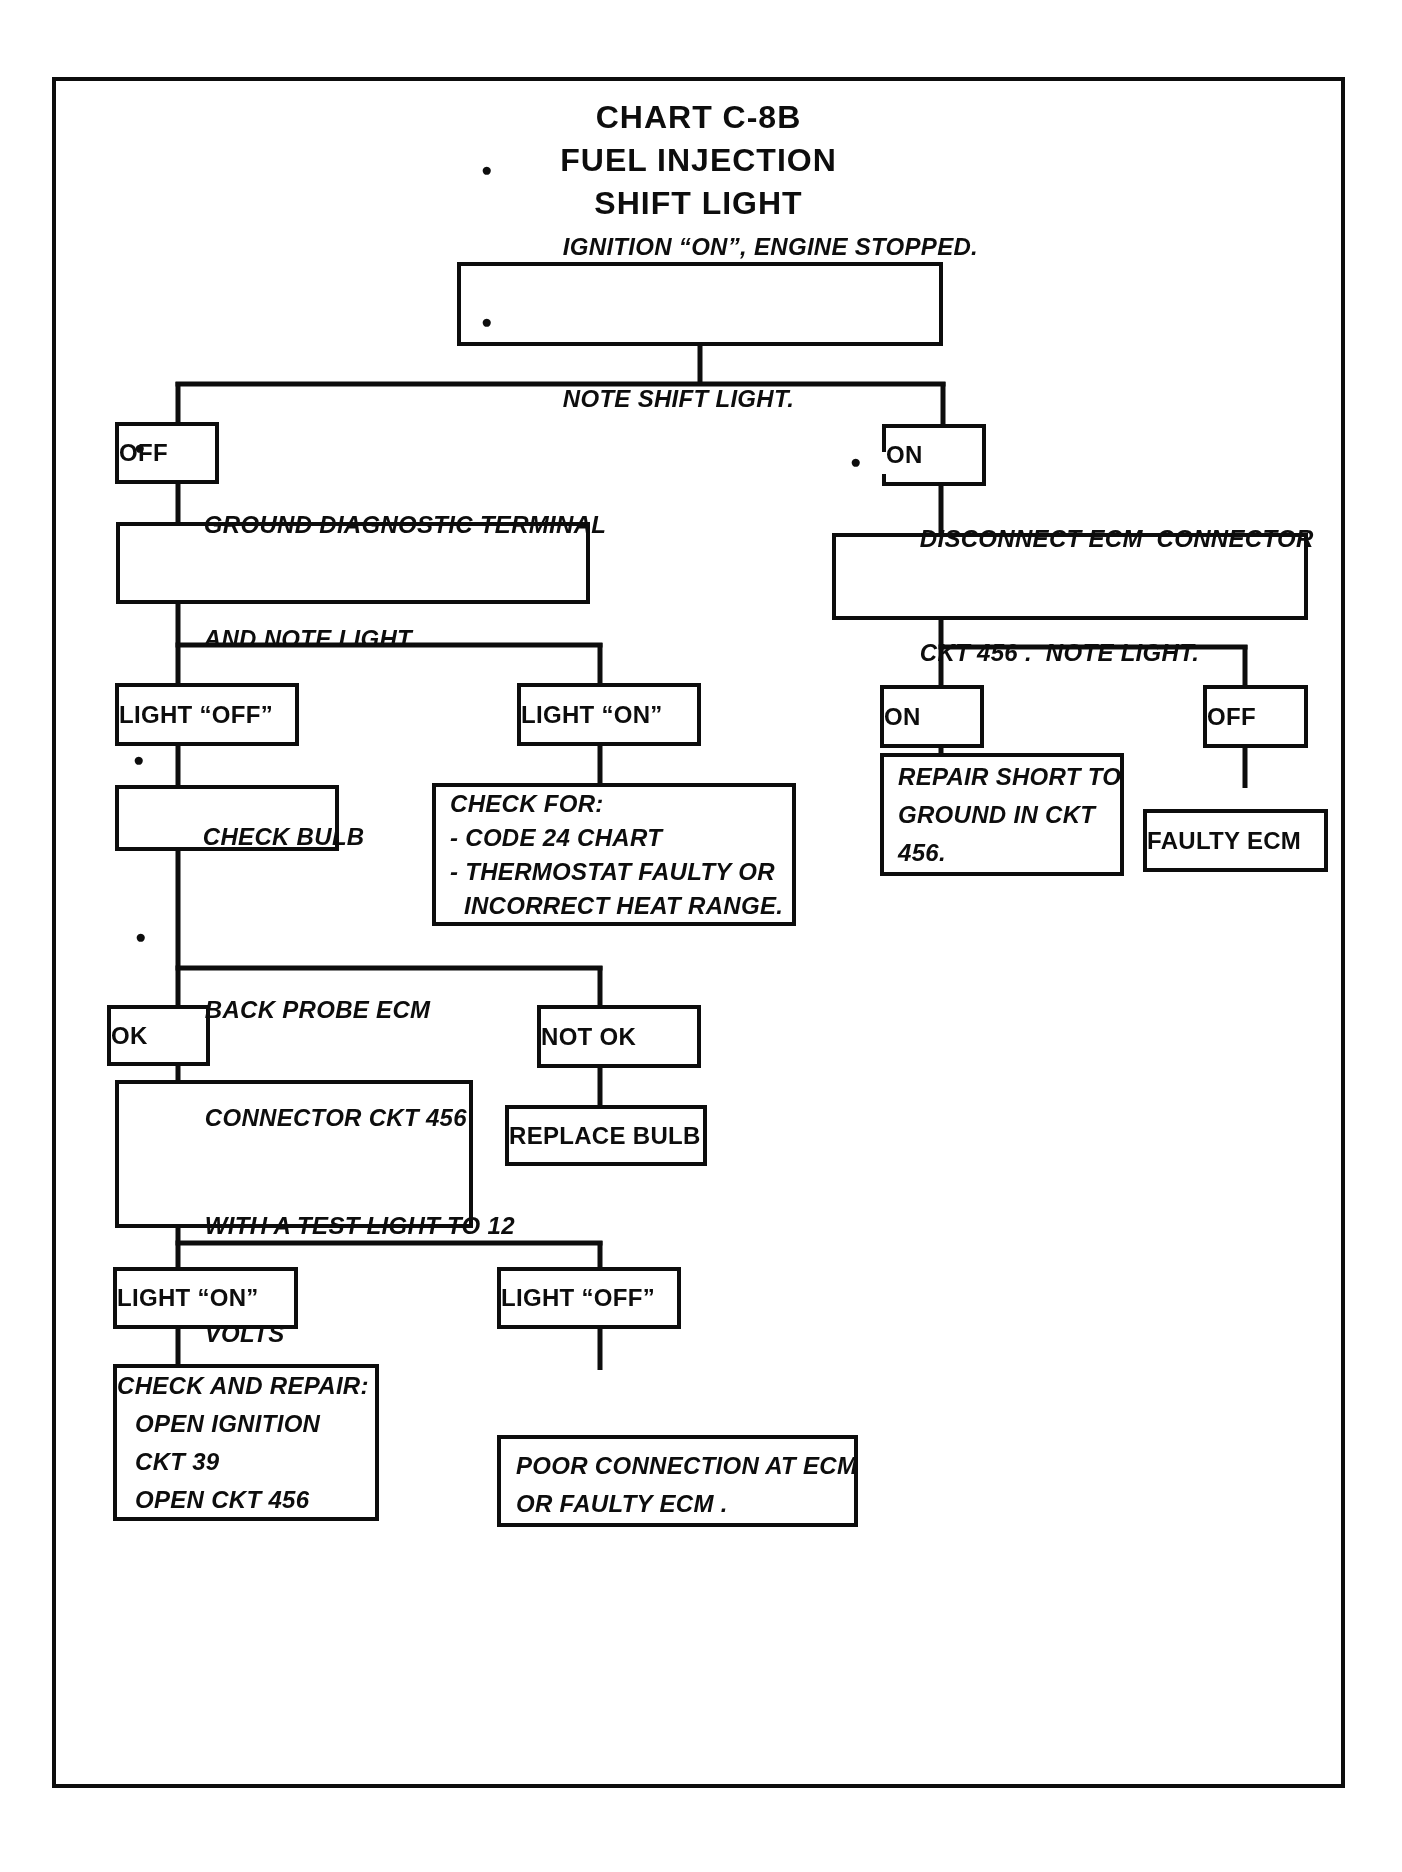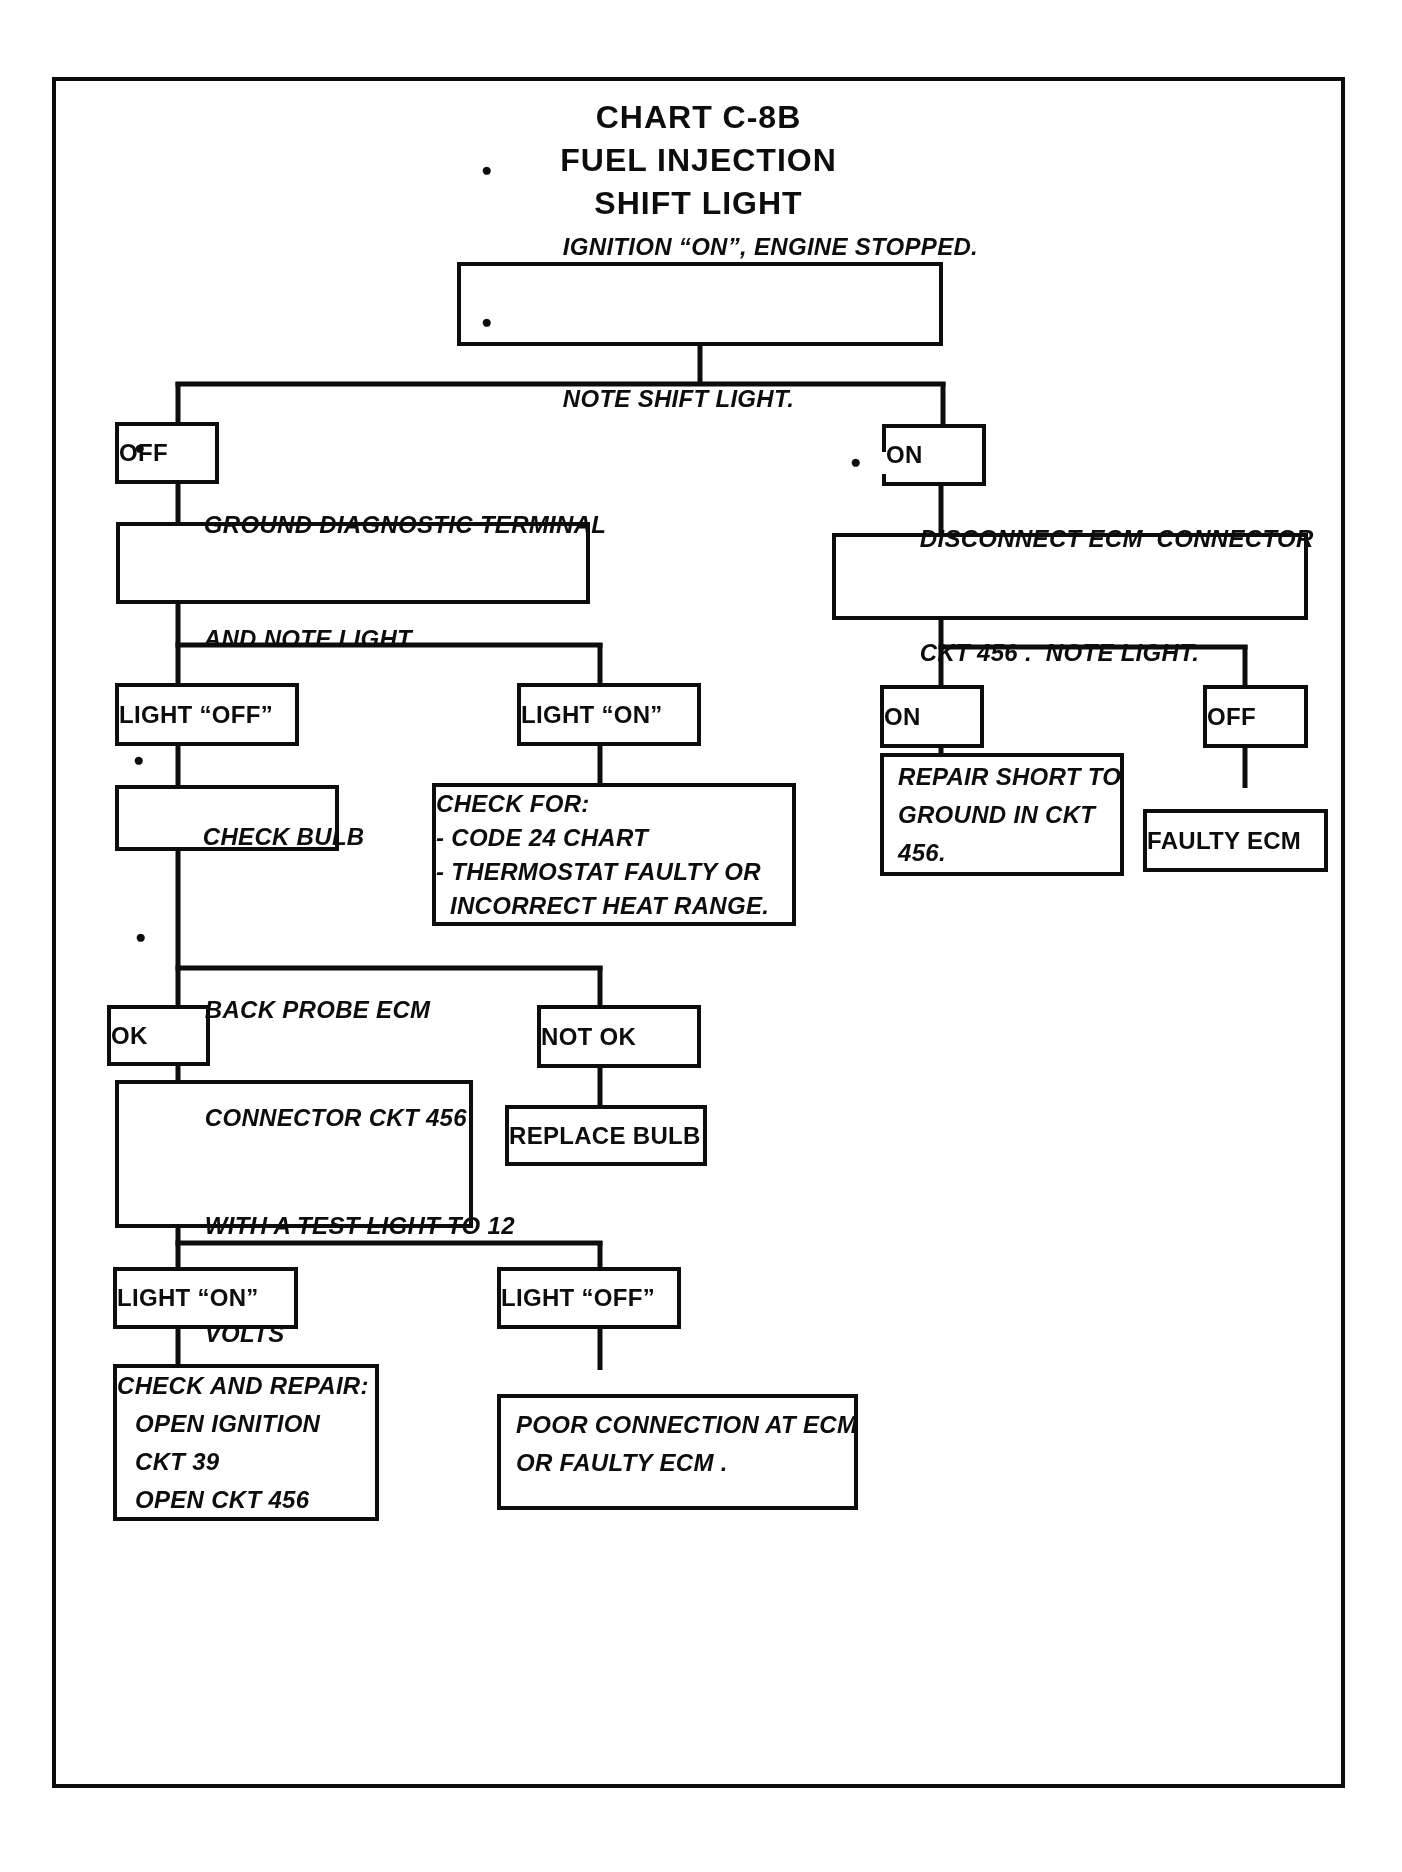--- a/index.html
+++ b/index.html
@@ -134,21 +134,21 @@
 
 <div class="node" style="left:115px;top:785px;width:224px;height:66px">
   <div class="stack" style="padding-left:14px">
     <div class="row" style="padding-left:28px">
       <span class="blt">●</span>
       <span class="txt">CHECK BULB</span>
     </div>
   </div>
 </div>
 <div class="node lh34" style="left:432px;top:783px;width:364px;height:143px">
-  <div class="stack" style="">
+  <div class="stack" style="padding-left:14px">
     <div class="line">CHECK FOR:</div>
     <div class="line">- CODE 24 CHART</div>
     <div class="line">- THERMOSTAT FAULTY OR</div>
     <div class="line indent14">INCORRECT HEAT RANGE.</div>
   </div>
 </div>
 <div class="node" style="left:880px;top:753px;width:244px;height:123px">
   <div class="stack" style="padding-left:14px">
     <div class="line">REPAIR SHORT TO</div>
     <div class="line">GROUND IN CKT</div>
@@ -195,18 +195,18 @@
 </div>
 
 <div class="node" style="left:113px;top:1364px;width:266px;height:157px">
   <div class="stack" style="">
     <div class="line">CHECK AND REPAIR:</div>
     <div class="line indent18">OPEN IGNITION</div>
     <div class="line indent18">CKT 39</div>
     <div class="line indent18">OPEN CKT 456</div>
   </div>
 </div>
-<div class="node" style="left:497px;top:1394px;width:361px;height:116px">
+<div class="node" style="left:497px;top:1435px;width:361px;height:92px">
   <div class="stack" style="padding-left:15px;justify-content:flex-start;padding-top:8px">
     <div class="line">POOR CONNECTION AT ECM</div>
     <div class="line">OR FAULTY ECM .</div>
   </div>
 </div>
 
 </body></html>

